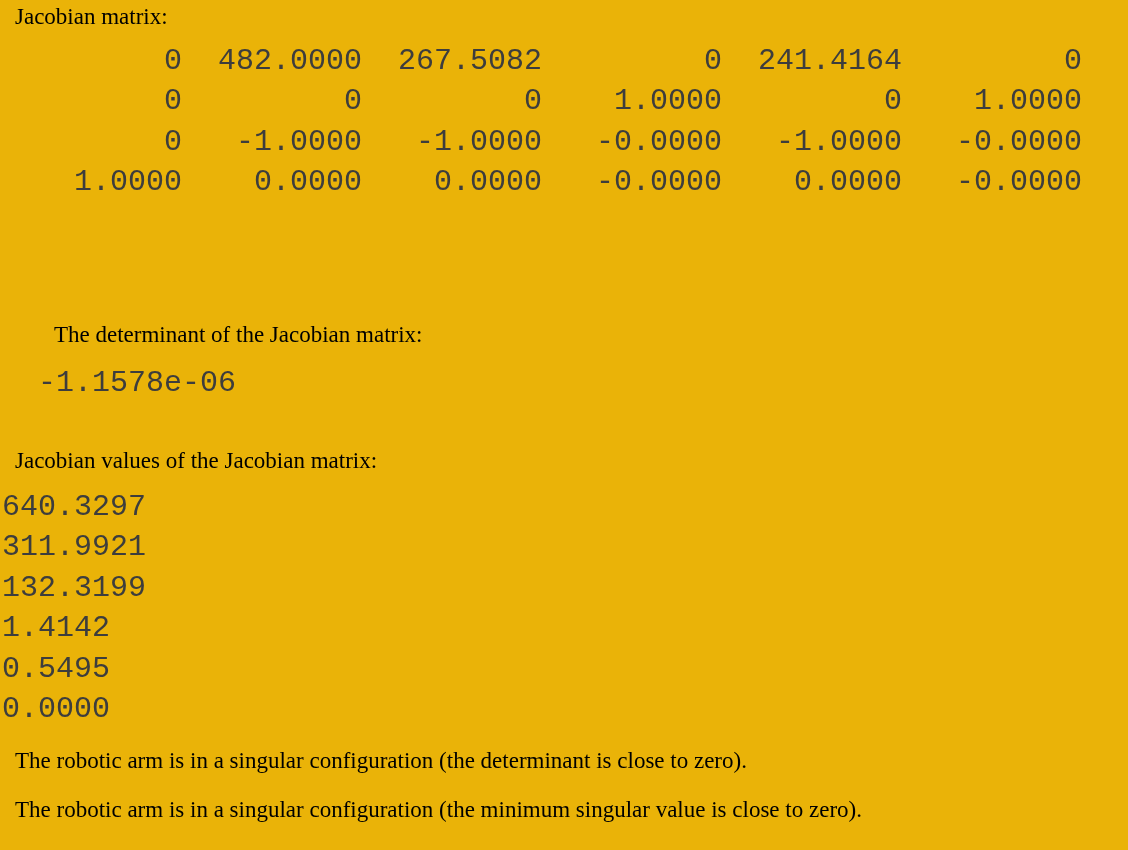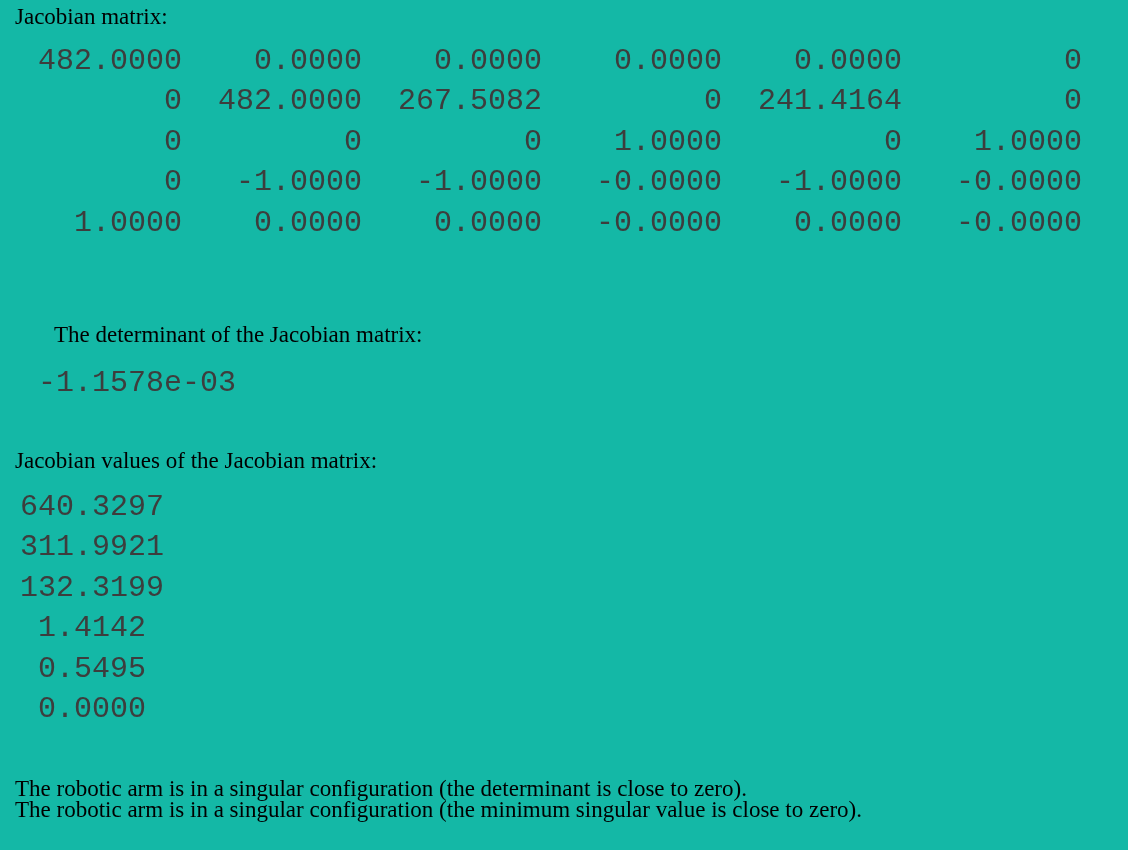--- a/index.html
+++ b/index.html
@@ -4,21 +4,21 @@
 <style>
   html, body {
     margin: 0;
     padding: 0;
     background: #ffffff;
   }
   .page {
     position: relative;
     width: 1128px;
     height: 850px;
-    background: #14b8a6;
+    background: #eab308;
     overflow: hidden;
   }
   .serif-line {
     position: absolute;
     left: 15px;
     font-family: "Liberation Serif", serif;
     font-size: 23px;
     line-height: normal;
     color: #000000;
     white-space: nowrap;
@@ -53,59 +53,56 @@
     white-space: nowrap;
   }
   .singular-block {
     position: absolute;
     left: 2px;
     top: 487px;
   }
   .singular-value {
     display: block;
     width: 10ch;
-    text-align: center;
+    text-align: left;
     line-height: 40.4px;
     height: 40.4px;
     white-space: nowrap;
   }
   .h-jacobian   { top: 4px; }
   .h-det        { top: 322px; margin-left: 39px; }
   .h-singular   { top: 448px; }
-  .p-concl-det  { top: 776px; text-align: center; }
+  .p-concl-det  { top: 748px; text-align: center; }
   .p-concl-sing { top: 797px; text-align: right; }
 </style>
 </head>
 <body>
 
 <div class="page">
 
   <div class="serif-line h-jacobian">Jacobian matrix:</div>
 
   <div class="matrix-block mono">
-    <div class="matrix-row">
-      <span class="matrix-cell">482.0000</span><span class="matrix-cell">0.0000</span><span class="matrix-cell">0.0000</span><span class="matrix-cell">0.0000</span><span class="matrix-cell">0.0000</span><span class="matrix-cell">0</span>
-    </div>
     <div class="matrix-row">
       <span class="matrix-cell">0</span><span class="matrix-cell">482.0000</span><span class="matrix-cell">267.5082</span><span class="matrix-cell">0</span><span class="matrix-cell">241.4164</span><span class="matrix-cell">0</span>
     </div>
     <div class="matrix-row">
       <span class="matrix-cell">0</span><span class="matrix-cell">0</span><span class="matrix-cell">0</span><span class="matrix-cell">1.0000</span><span class="matrix-cell">0</span><span class="matrix-cell">1.0000</span>
     </div>
     <div class="matrix-row">
       <span class="matrix-cell">0</span><span class="matrix-cell">-1.0000</span><span class="matrix-cell">-1.0000</span><span class="matrix-cell">-0.0000</span><span class="matrix-cell">-1.0000</span><span class="matrix-cell">-0.0000</span>
     </div>
     <div class="matrix-row">
       <span class="matrix-cell">1.0000</span><span class="matrix-cell">0.0000</span><span class="matrix-cell">0.0000</span><span class="matrix-cell">-0.0000</span><span class="matrix-cell">0.0000</span><span class="matrix-cell">-0.0000</span>
     </div>
   </div>
 
   <div class="serif-line h-det">The determinant of the Jacobian matrix:</div>
 
-  <div class="det-value mono">-1.1578e-03</div>
+  <div class="det-value mono">-1.1578e-06</div>
 
   <div class="serif-line h-singular">Jacobian values of the Jacobian matrix:</div>
 
   <div class="singular-block mono">
     <span class="singular-value">640.3297</span>
     <span class="singular-value">311.9921</span>
     <span class="singular-value">132.3199</span>
     <span class="singular-value">1.4142</span>
     <span class="singular-value">0.5495</span>
     <span class="singular-value">0.0000</span>

